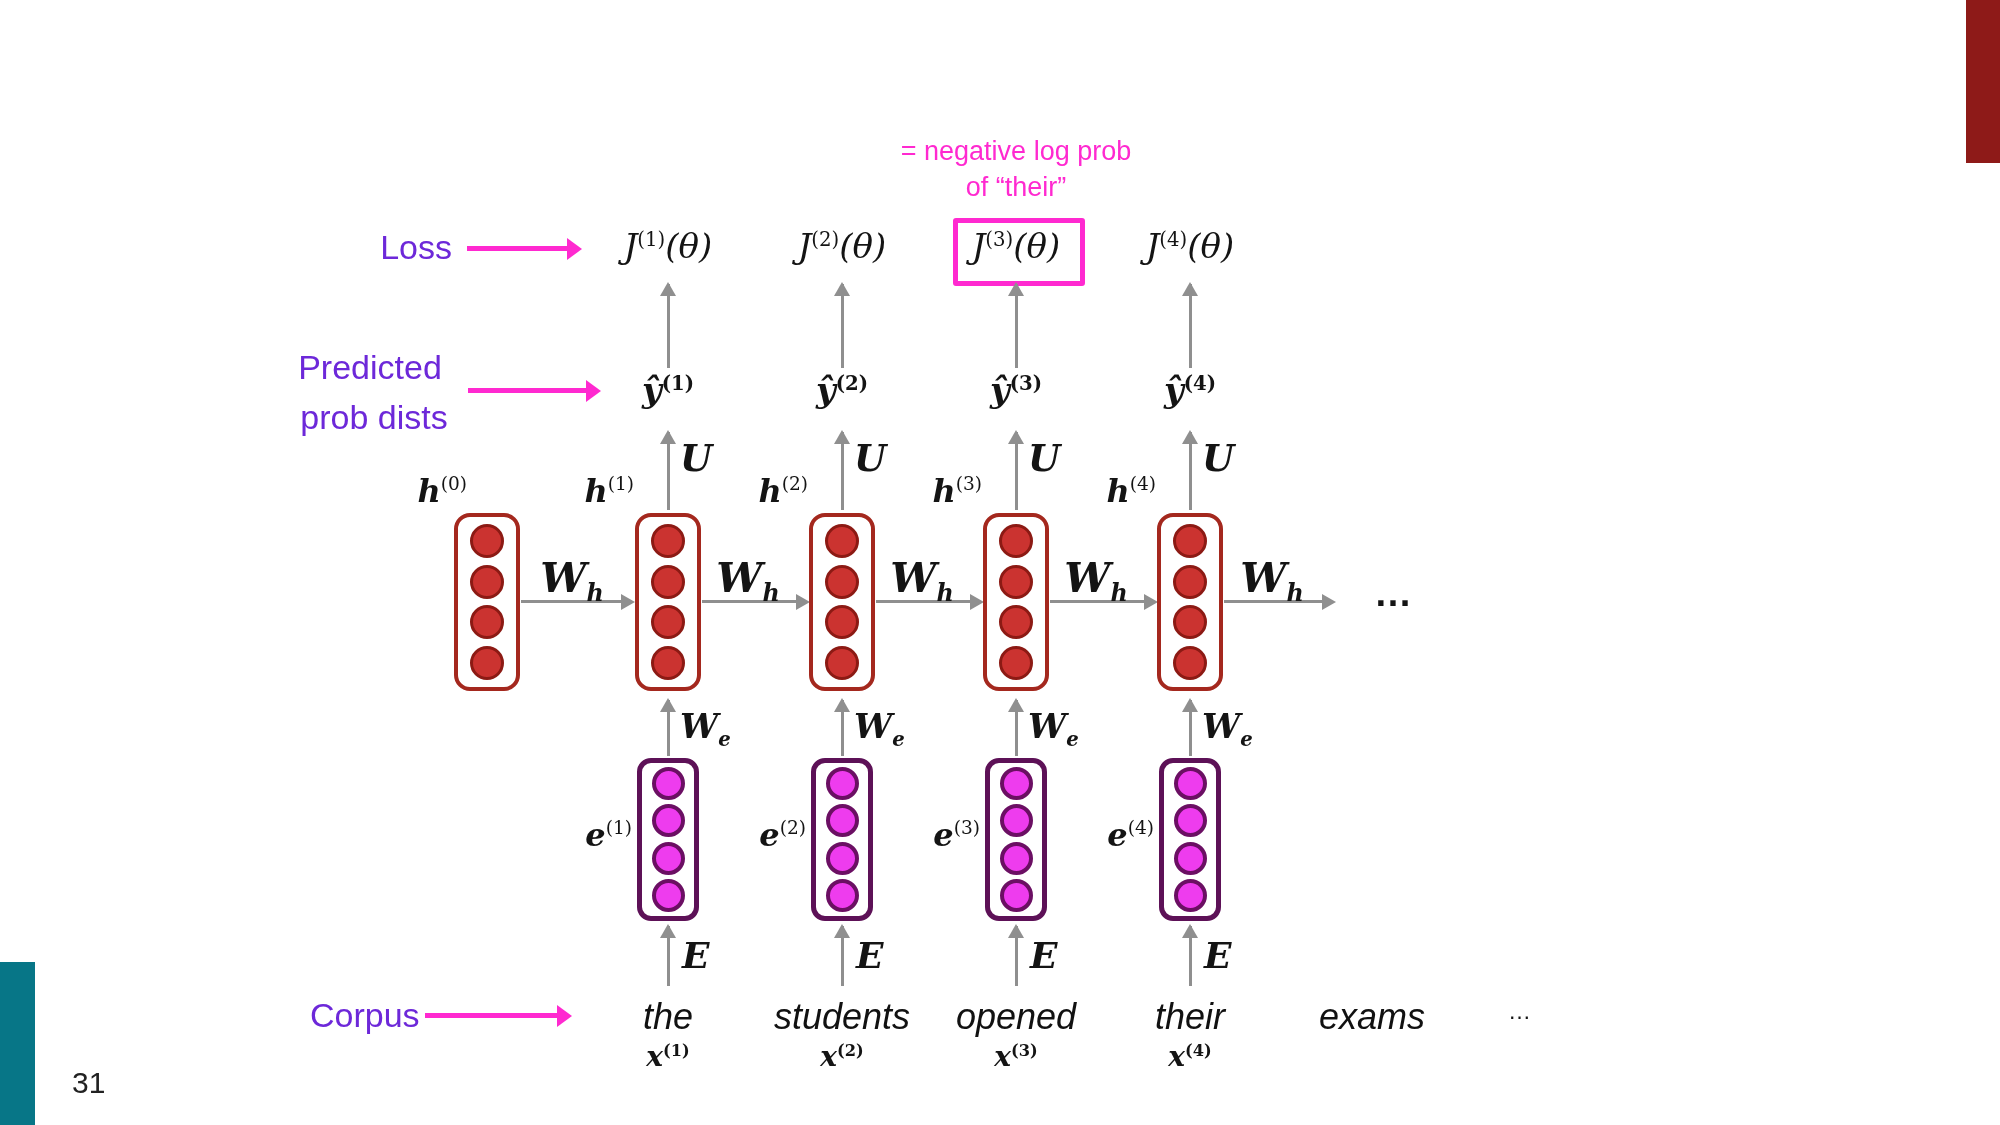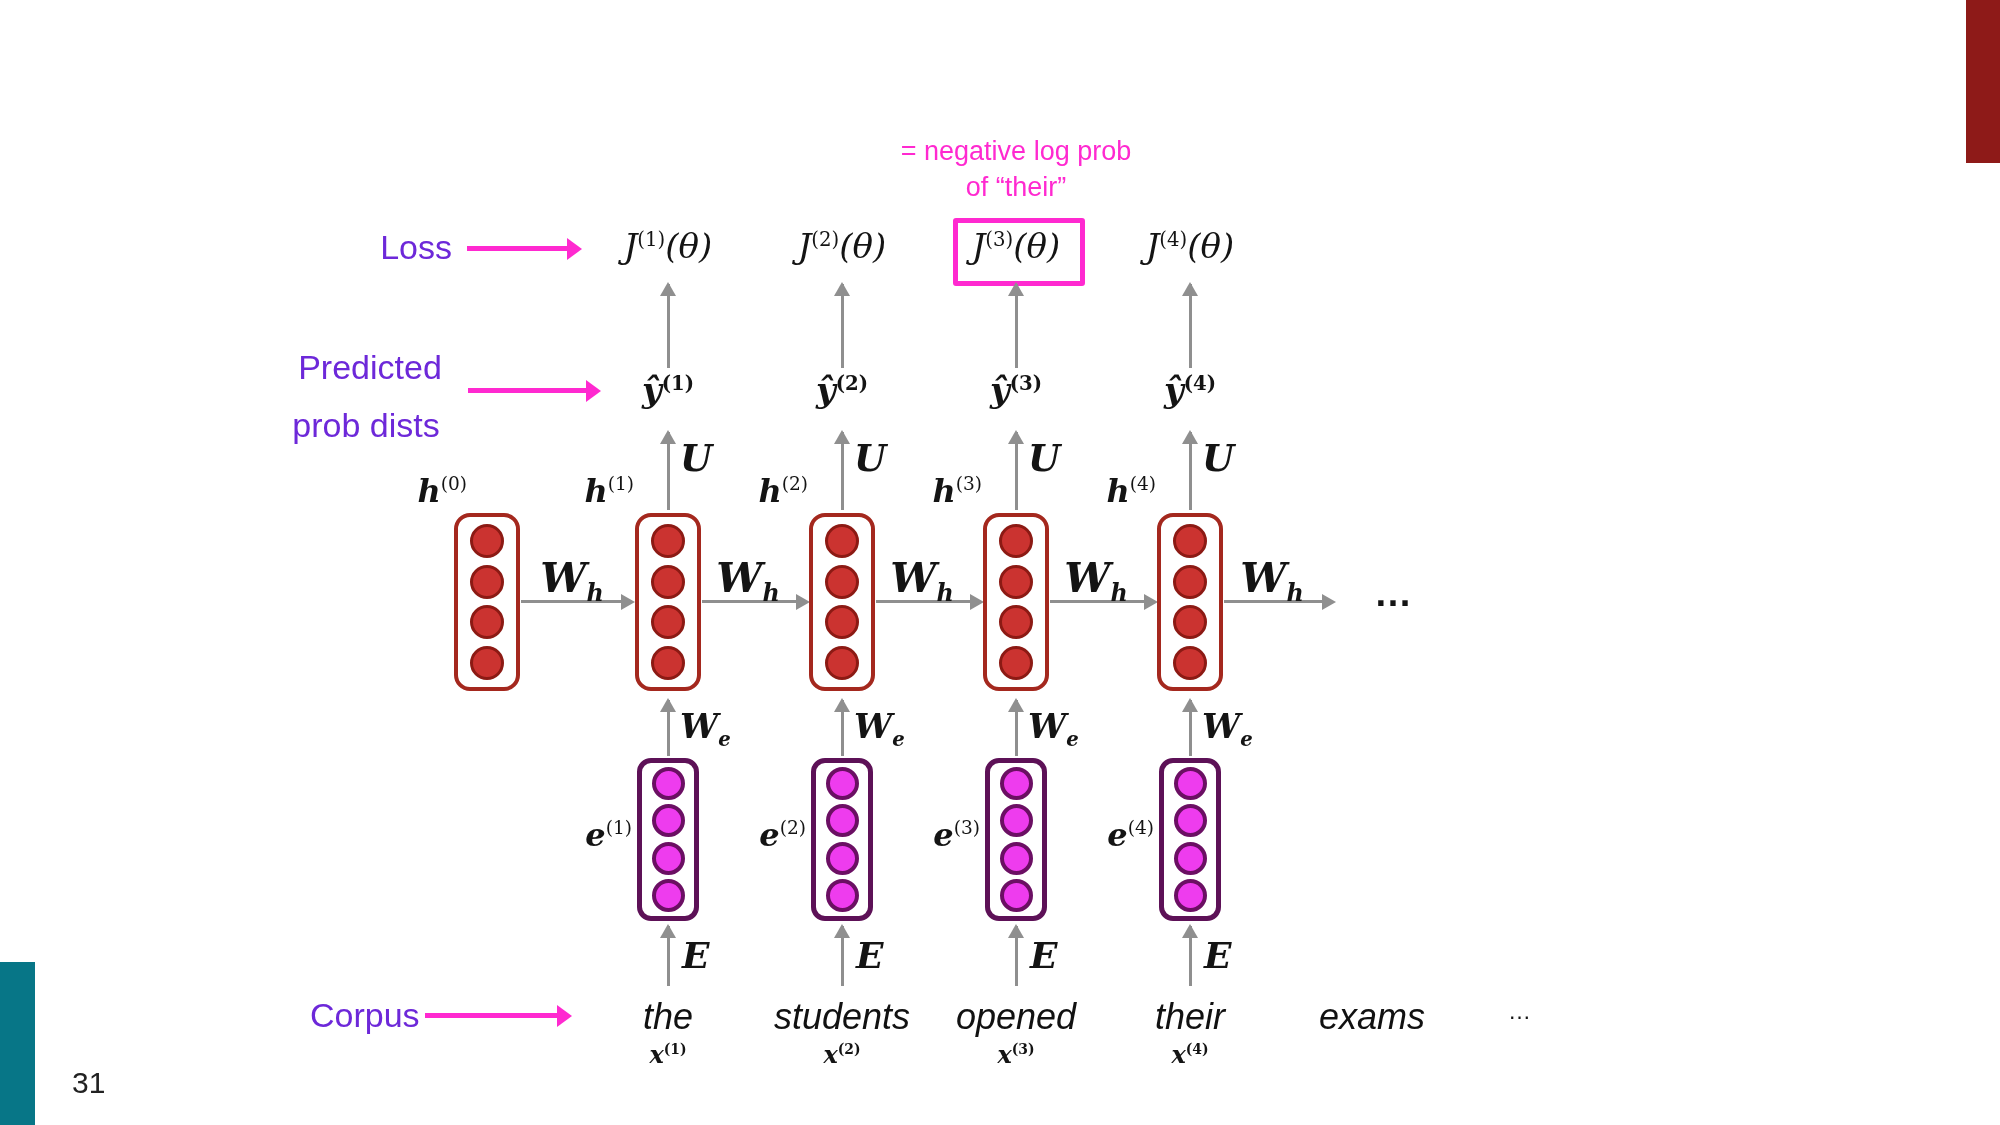--- a/index.html
+++ b/index.html
@@ -49,21 +49,21 @@
   .yhat{top:370px;font-size:34px;}
   .u-arrow{left:-1.5px;top:432px;height:78px;}
   .u-label{position:absolute;left:12px;top:436px;font-size:37px;}
   .h-label{position:absolute;left:-34px;transform:translateX(-100%);top:472px;font-size:32px;}
   .we-arrow{left:-1.5px;top:700px;height:56px;}
   .we-label{position:absolute;left:12px;top:706px;font-size:34px;}
   .e-label{position:absolute;left:-36px;transform:translateX(-100%);top:816px;font-size:32px;}
   .e-arrow{left:-1.5px;top:926px;height:60px;}
   .E-label{position:absolute;left:14px;top:934px;font-size:36px;}
   .word{top:996px;font-size:36px;font-style:italic;font-family:"Liberation Sans",sans-serif;color:#111;}
-  .x-label{top:1040px;font-size:24px;}
+  .x-label{top:1040px;font-size:28px;}
   
   .wh-arrow{top:600px;}
   .wh-label{top:554px;font-size:41px;}
   .dots-mid{position:absolute;left:1374px;top:572px;font-size:38px;font-weight:bold;color:#141414;letter-spacing:2px;}
   .dots-corpus{position:absolute;left:1508px;top:998px;font-size:23px;color:#141414;letter-spacing:1px;}
 </style>
 </head>
 <body>
 
 <div class="slide">
@@ -73,21 +73,21 @@
   <div class="page-num">31</div>
 
   <div class="annot l1">= negative log prob</div>
   <div class="annot l2">of “their”</div>
   <div class="loss-hilite"></div>
 
   <div class="side" style="left:350px;top:228px;width:102px;text-align:right;">Loss</div>
   <div class="harrow magenta" style="left:467px;top:246px;width:100px;"></div>
 
   <div class="side cc" style="left:370px;top:348px;">Predicted</div>
-  <div class="side cc" style="left:366px;top:398px;margin-top:8px;">prob dists</div>
+  <div class="side cc" style="left:374px;top:398px;">prob dists</div>
   <div class="harrow magenta" style="left:468px;top:388px;width:118px;"></div>
 
   <div class="side" style="left:310px;top:996px;width:102px;text-align:right;">Corpus</div>
   <div class="harrow magenta" style="left:425px;top:1013px;width:132px;"></div>
 
   <div id="diagram">
 
     <div class="column" style="left:487px;">
       <div class="math h-label" style="left:-20px;"><span class="bold">h</span><sup class="msup">(0)</sup></div>
       <div class="vbox hbox">

